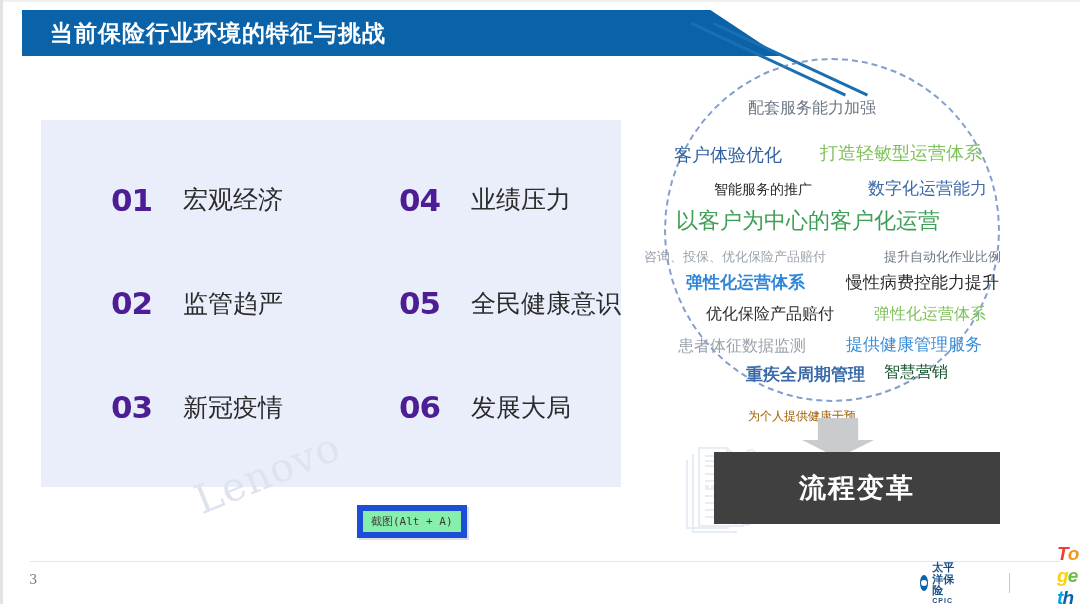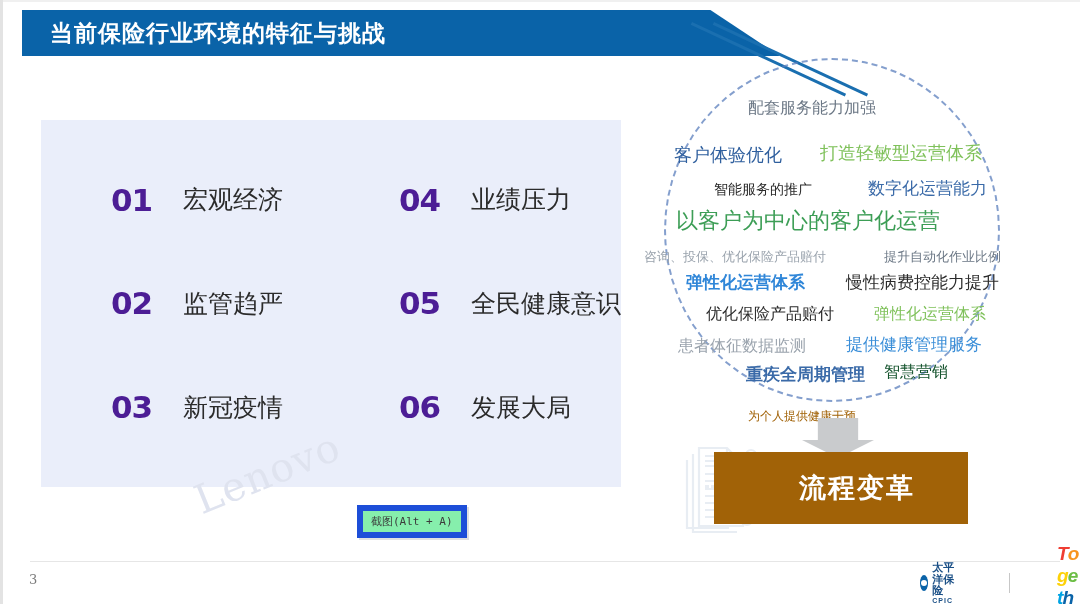--- a/index.html
+++ b/index.html
@@ -78,22 +78,22 @@
   }
   .w{position:absolute;white-space:nowrap;line-height:1;}
 
   
   .arrow{
     position:absolute;left:802px;top:418px;width:72px;height:40px;
     background:#c9cbcd;
     clip-path:polygon(22% 0,78% 0,78% 55%,100% 55%,50% 100%,0 55%,22% 55%);
   }
   .banner{
-    position:absolute;left:714px;top:452px;width:254px;height:72px;
-    background:#a16207;
+    position:absolute;left:714px;top:452px;width:286px;height:72px;
+    background:#404040;
   }
   .banner-text{
     position:absolute;left:0;top:0;width:286px;height:72px;
     display:flex;align-items:center;justify-content:center;
     color:#fff;font-size:27px;font-weight:bold;letter-spacing:2px;
   }
   .doc-icon{position:absolute;left:681px;top:444px;width:86px;height:90px;}
 
   
   .foot-rule{position:absolute;left:30px;top:561px;width:1030px;height:1px;background:#e6e6e6;}

